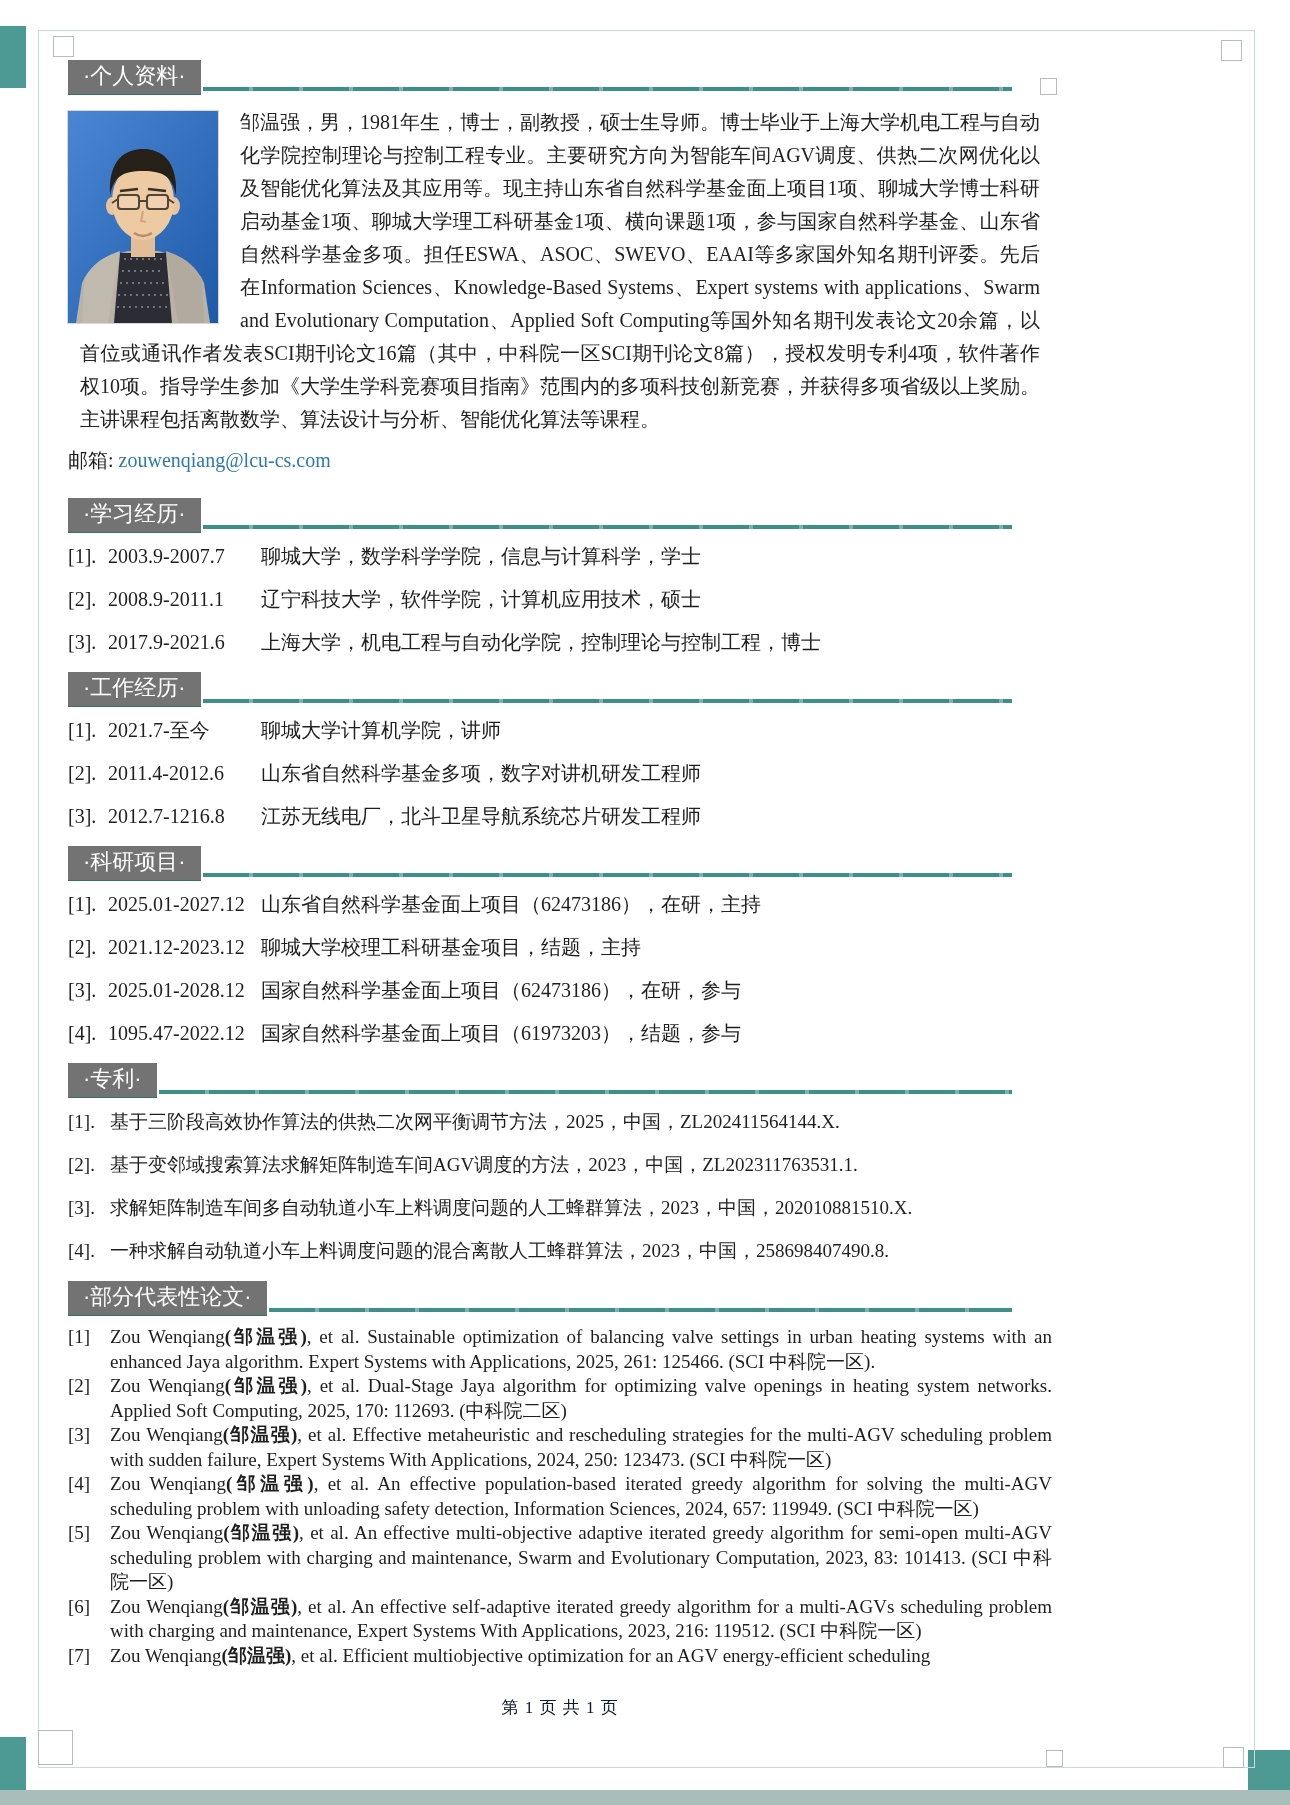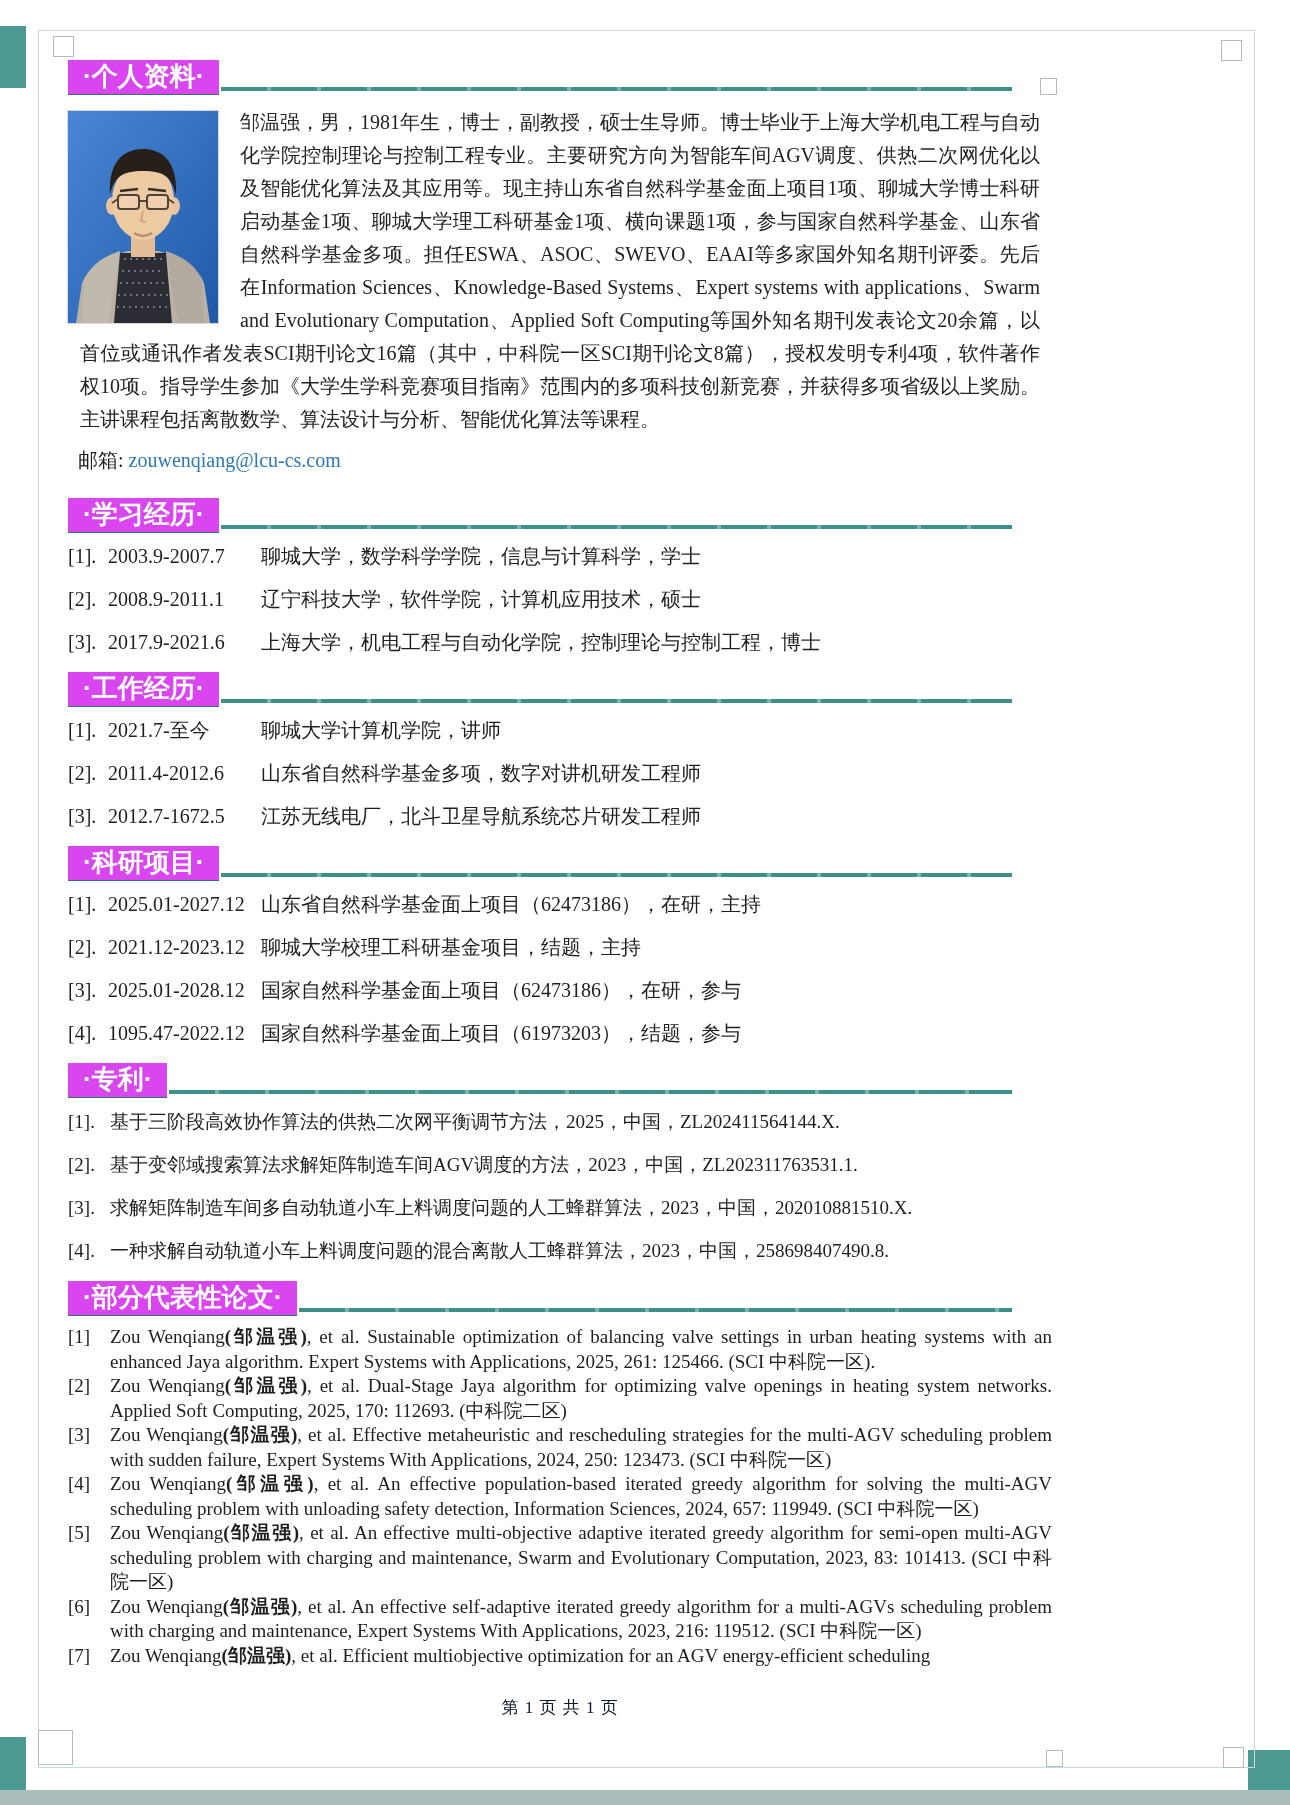--- a/index.html
+++ b/index.html
@@ -25,41 +25,41 @@
   .edge.tl{left:0;top:26px;width:26px;height:62px;background:#4d9a95;}
   .edge.bl{left:0;top:1737px;width:26px;height:68px;background:#4d9a95;}
   .edge.br{left:1248px;top:1750px;width:42px;height:55px;background:#4d9a95;}
   .edge.bottom{left:0;top:1790px;width:1290px;height:15px;background:#a9bdbb;}
 
   .content{position:absolute;left:68px;top:60px;width:984px;}
 
   
   .sec{display:flex;align-items:flex-end;}
   .sec .title{
-    background:#d946ef;color:#ffffff;
+    background:#737373;color:#ffffff;
     font-family:"Liberation Sans","DejaVu Sans",sans-serif;
-    font-weight:bold;font-size:26px;line-height:30px;
+    font-weight:normal;font-size:22px;line-height:30px;
     padding:1px 15px 3px 15px;white-space:nowrap;
     box-shadow:0 1px 0 #2e726e;
   }
   .sec .rule{
     flex:1;height:4px;margin:0 40px 3px 2px;
     background:repeating-linear-gradient(90deg,#3e8f8a 0 46px,#7ab3af 46px 50px);
   }
 
   
   .bio-block{margin-top:7px;}
   .photo{
     float:left;width:150px;height:212px;margin:5px 22px 6px 0;
     box-shadow:0 0 0 1px #d8d8d8;
   }
   .bio{
     margin:12px;font-size:20px;line-height:33px;text-align:justify;color:#222222;
   }
-  .email-line{margin-top:12px;font-size:20px;line-height:24px;clear:both;margin-left:10px;}
+  .email-line{margin-top:12px;font-size:20px;line-height:24px;clear:both;}
   .email-line a{color:#2e79b3;text-decoration:none;}
 
   
   .rows{margin:11px 0 6px 0;}
   .row{display:flex;font-size:20px;line-height:26px;margin-bottom:17px;}
   .row .num{width:40px;flex:none;}
   .row .date{width:153px;flex:none;}
   .row .desc{flex:1;}
 
   
@@ -187,21 +187,21 @@
         </div>
 
         <div class="row">
           <span class="num">[2].</span>
           <span class="date">2011.4-2012.6</span>
           <span class="desc">山东省自然科学基金多项，数字对讲机研发工程师</span>
         </div>
 
         <div class="row">
           <span class="num">[3].</span>
-          <span class="date">2012.7-1672.5</span>
+          <span class="date">2012.7-1216.8</span>
           <span class="desc">江苏无线电厂，北斗卫星导航系统芯片研发工程师</span>
         </div>
       </div>
 
     <div class="sec">
       <div class="title">·科研项目·</div>
       <div class="rule"></div>
     </div>
     <div class="rows">
 

